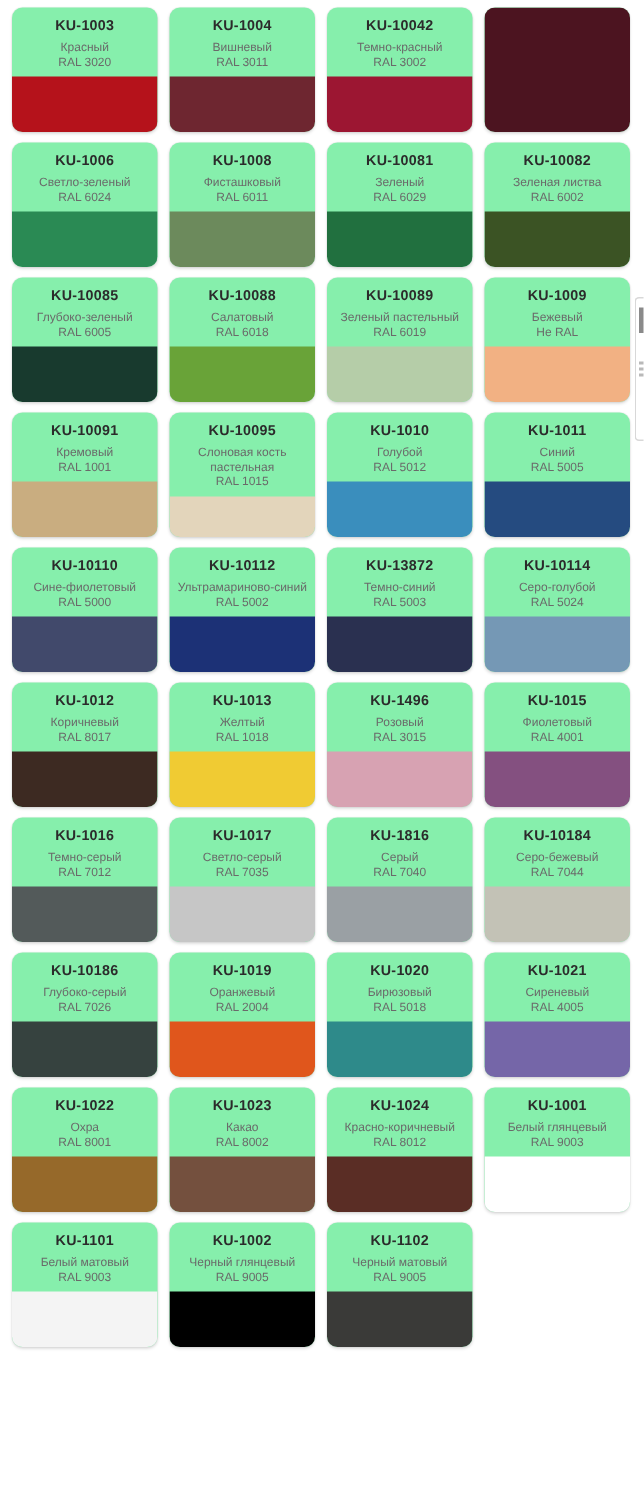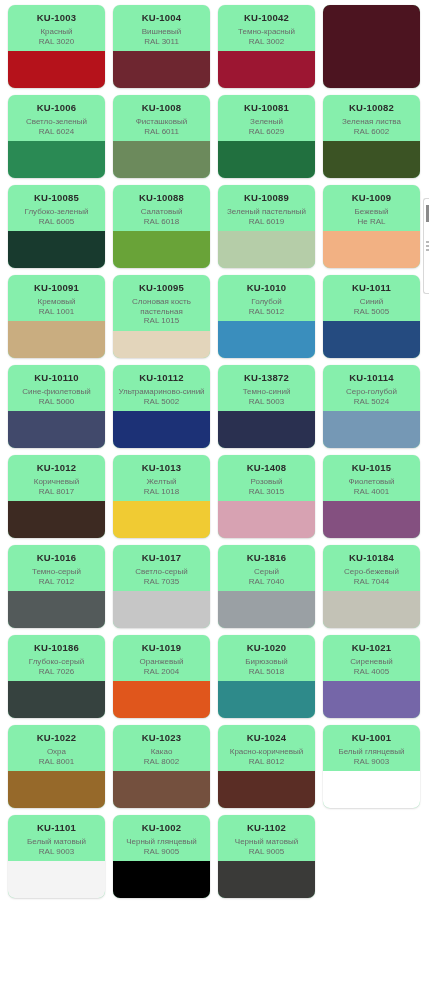--- a/index.html
+++ b/index.html
@@ -267,21 +267,21 @@
     <div class="card">
       <div class="card-text">
         <span class="code">KU-1013</span>
         <span class="cname">Желтый</span>
         <span class="ral">RAL 1018</span>
       </div>
       <div class="swatch" style="background: rgb(240, 203, 51);"></div>
     </div>
     <div class="card">
       <div class="card-text">
-        <span class="code">KU-1408</span>
+        <span class="code">KU-1496</span>
         <span class="cname">Розовый</span>
         <span class="ral">RAL 3015</span>
       </div>
       <div class="swatch" style="background: rgb(215, 162, 178);"></div>
     </div>
     <div class="card">
       <div class="card-text">
         <span class="code">KU-1015</span>
         <span class="cname">Фиолетовый</span>
         <span class="ral">RAL 4001</span>

